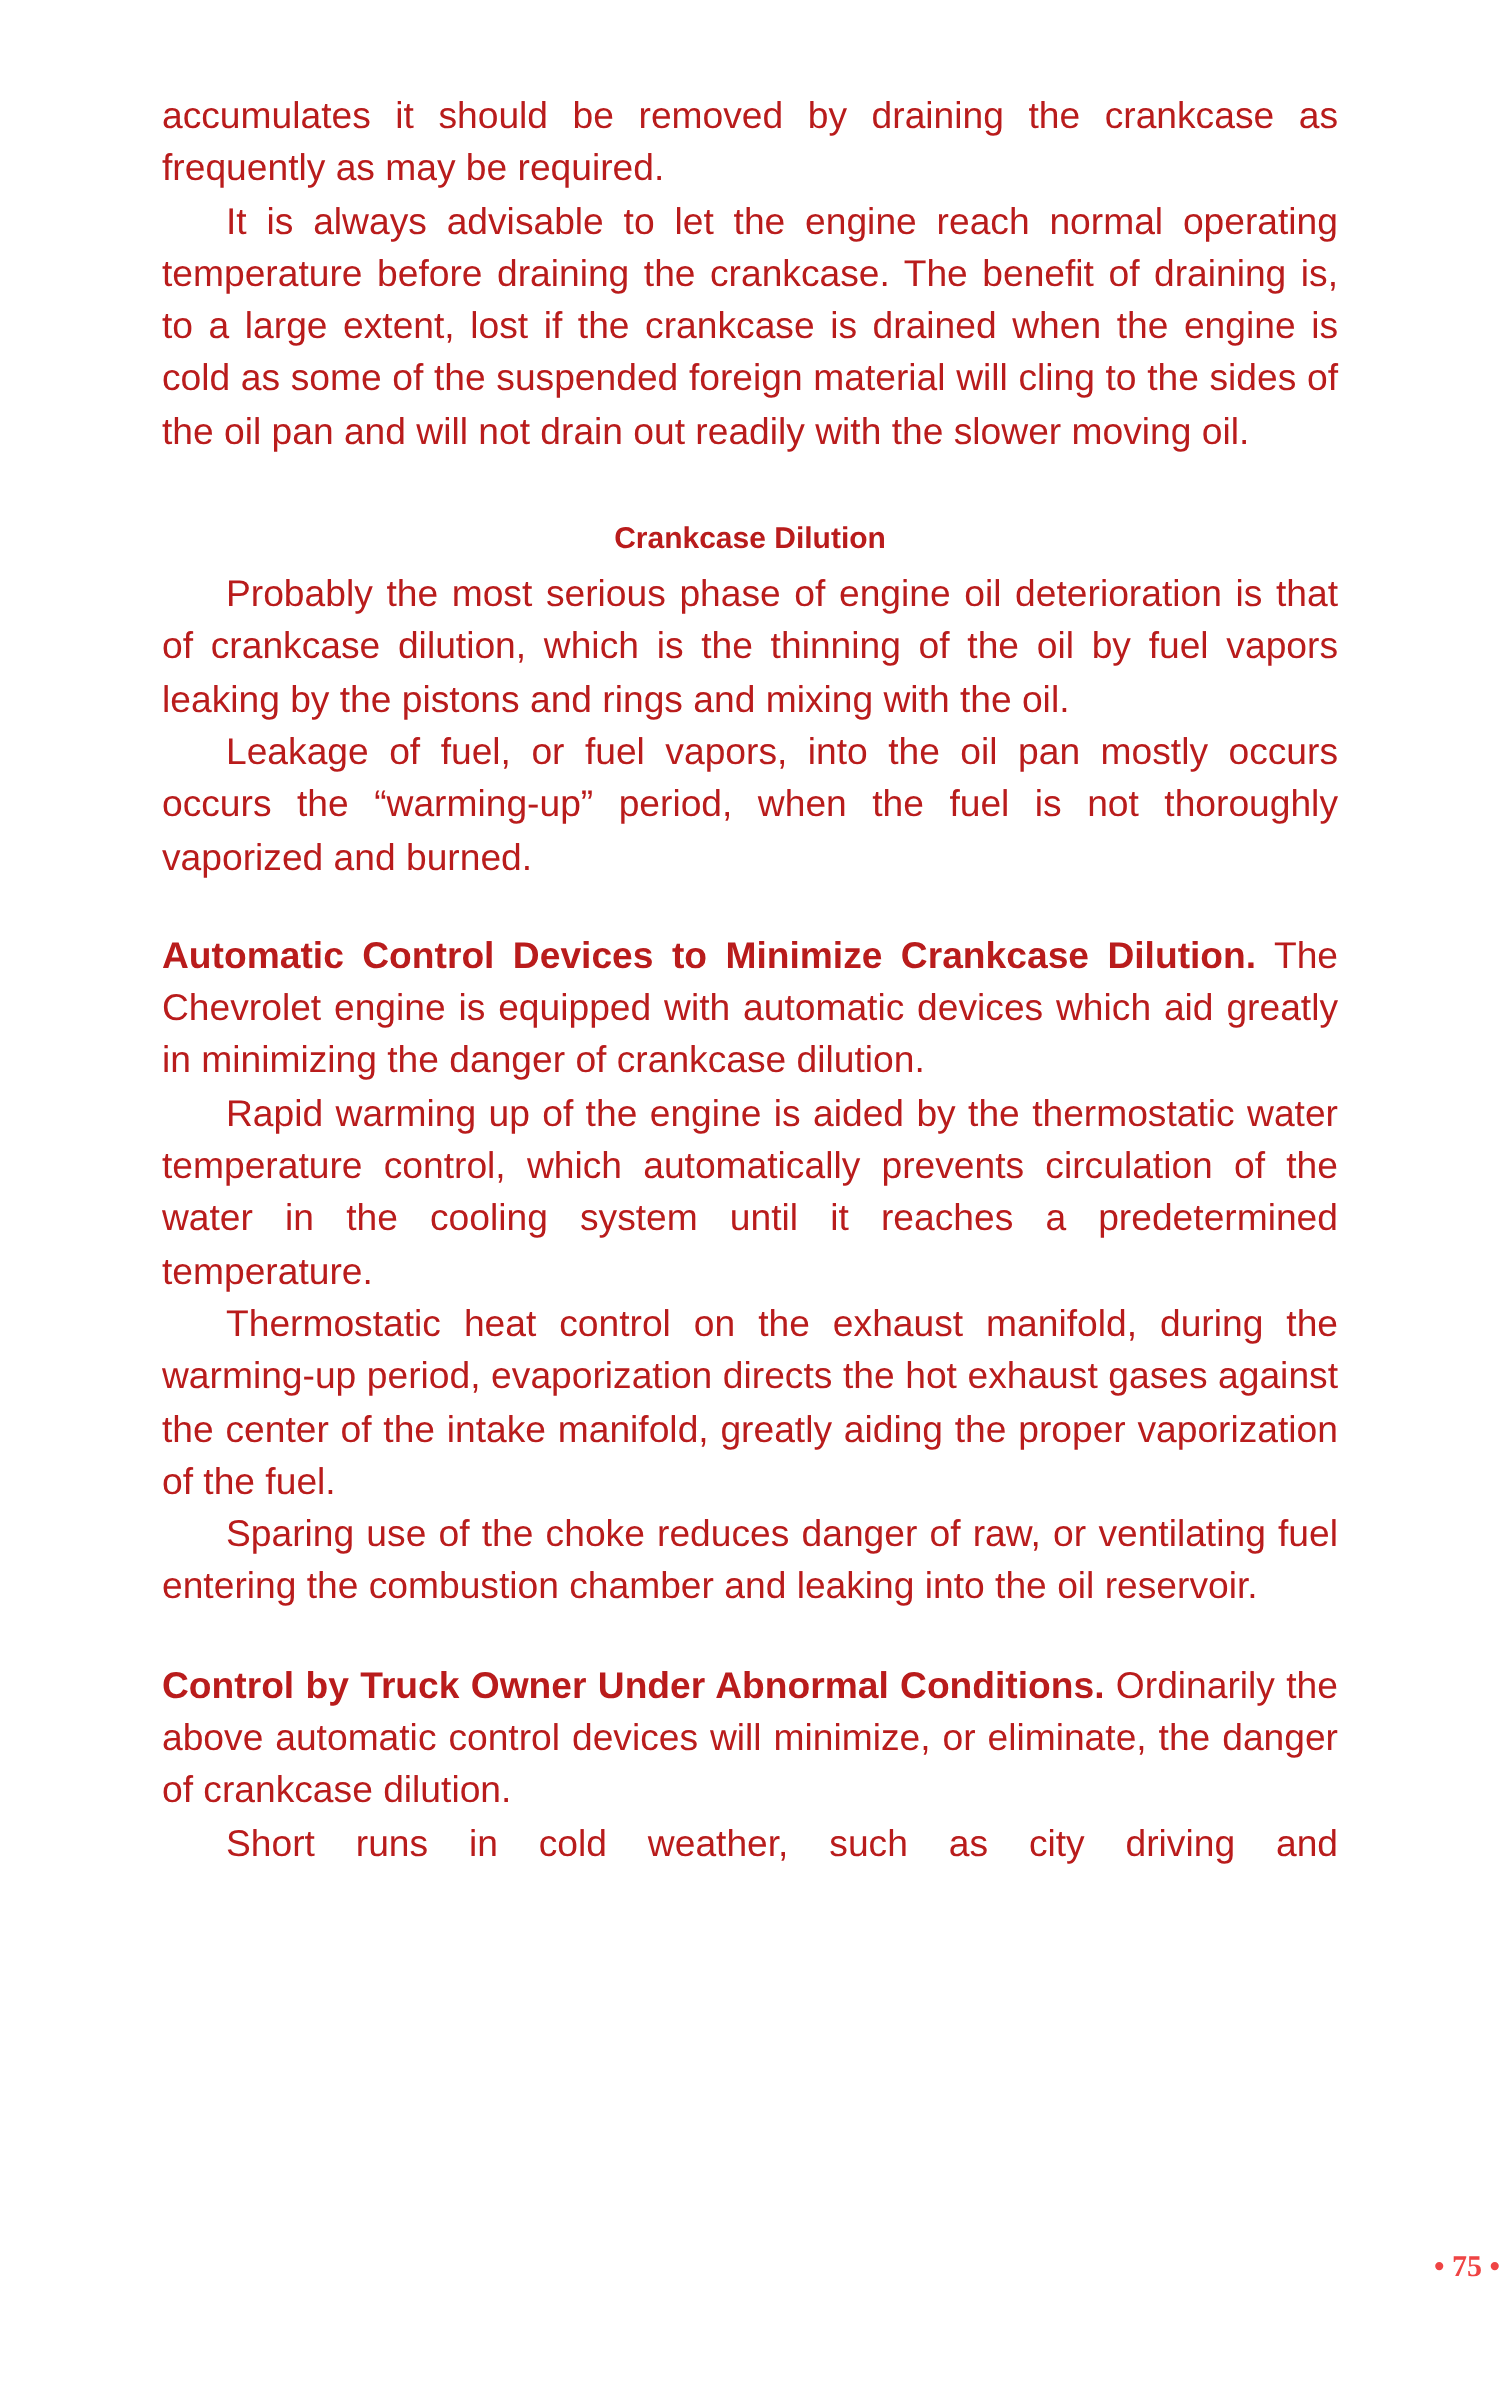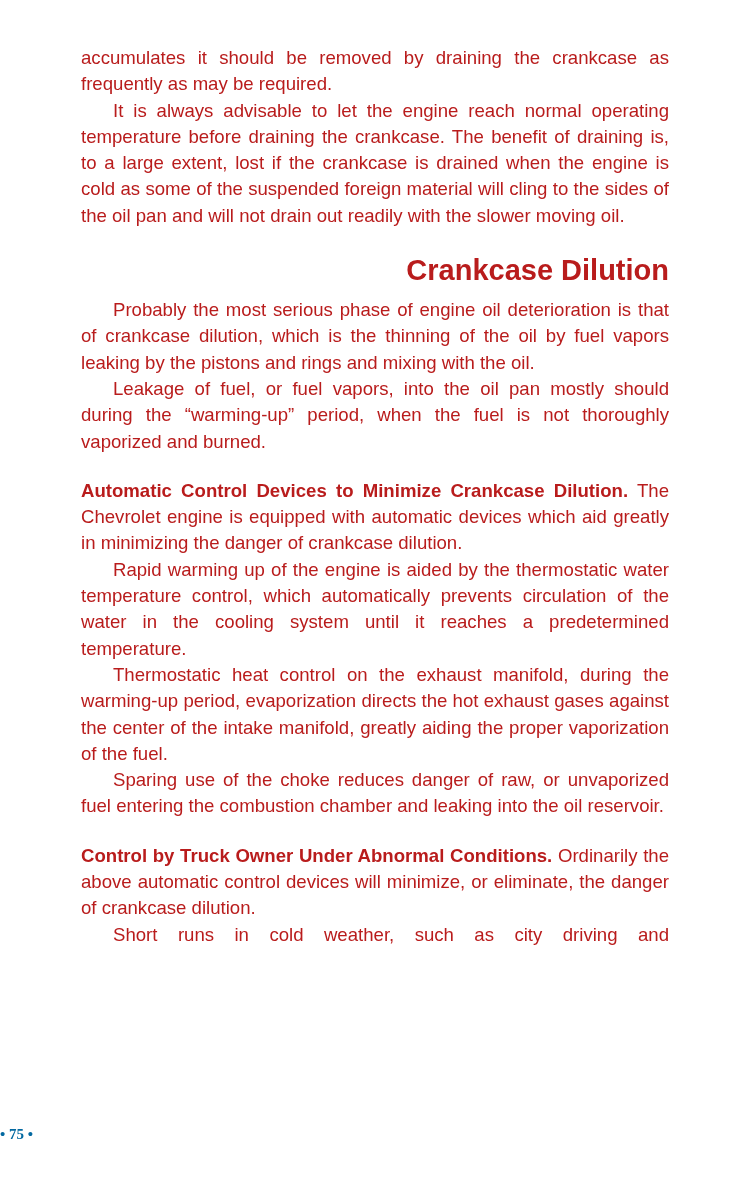--- a/index.html
+++ b/index.html
@@ -6,49 +6,49 @@
   body { width: 750px; height: 1195px; position: relative; overflow: hidden; }
   .page {
     position: absolute; left: 81px; top: 45px; width: 588px;
     font-family: Liberation Sans, sans-serif;
     font-size: 18.6px; line-height: 26.3px; color: #b91c1c;
   }
   p { margin: 0; text-align: justify; text-align-last: left; }
   p.ind { text-indent: 32px; }
   p.just-last { text-align-last: justify; }
   .heading {
-    font-weight: bold; font-size: 29px; text-align: right;
-    margin: 27px 0 13px 0; line-height: 28px;
+    font-weight: bold; font-size: 15px; text-align: center;
+    margin: 27px 0 0 0; line-height: 28px;
   }
   .gap { height: 23px; }
   .runin { font-weight: bold; }
   .footer {
-    position: absolute; top: 1126px; left: 0; width: 750px; text-align: left;
+    position: absolute; top: 1126px; left: 0; width: 750px; text-align: right;
     font-family: "Liberation Serif", "DejaVu Serif", serif;
-    font-size: 15px; font-weight: bold; color: #0369a1;
+    font-size: 15px; font-weight: bold; color: #ef4444;
   }
 </style>
 </head>
 <body>
 
 <div class="page">
   <p>accumulates it should be removed by draining the crankcase as frequently as may be required.</p>
   <p class="ind">It is always advisable to let the engine reach normal operating temperature before draining the crankcase. The benefit of draining is, to a large extent, lost if the crankcase is drained when the engine is cold as some of the suspended foreign material will cling to the sides of the oil pan and will not drain out readily with the slower moving oil.</p>
 
   <div class="heading">Crankcase Dilution</div>
 
   <p class="ind">Probably the most serious phase of engine oil deterioration is that of crankcase dilution, which is the thinning of the oil by fuel vapors leaking by the pistons and rings and mixing with the oil.</p>
-  <p class="ind">Leakage of fuel, or fuel vapors, into the oil pan mostly should during the “warming-up” period, when the fuel is not thoroughly vaporized and burned.</p>
+  <p class="ind">Leakage of fuel, or fuel vapors, into the oil pan mostly occurs occurs the “warming-up” period, when the fuel is not thoroughly vaporized and burned.</p>
 
   <div class="gap"></div>
 
   <p><span class="runin">Automatic Control Devices to Minimize Crankcase Dilution.</span><span> The Chevrolet engine is equipped with automatic devices which aid greatly in minimizing the danger of crankcase dilution.</span></p>
   <p class="ind">Rapid warming up of the engine is aided by the thermostatic water temperature control, which automatically prevents circulation of the water in the cooling system until it reaches a predetermined temperature.</p>
   <p class="ind">Thermostatic heat control on the exhaust manifold, during the warming-up period, evaporization directs the hot exhaust gases against the center of the intake manifold, greatly aiding the proper vaporization of the fuel.</p>
-  <p class="ind">Sparing use of the choke reduces danger of raw, or unvaporized fuel entering the combustion chamber and leaking into the oil reservoir.</p>
+  <p class="ind">Sparing use of the choke reduces danger of raw, or ventilating fuel entering the combustion chamber and leaking into the oil reservoir.</p>
 
   <div class="gap"></div>
 
   <p><span class="runin">Control by Truck Owner Under Abnormal Conditions.</span><span> Ordinarily the above automatic control devices will minimize, or eliminate, the danger of crankcase dilution.</span></p>
   <p class="ind just-last">Short runs in cold weather, such as city driving and</p>
 </div>
 
 <div class="footer">• 75 •</div>
 
 </body></html>

